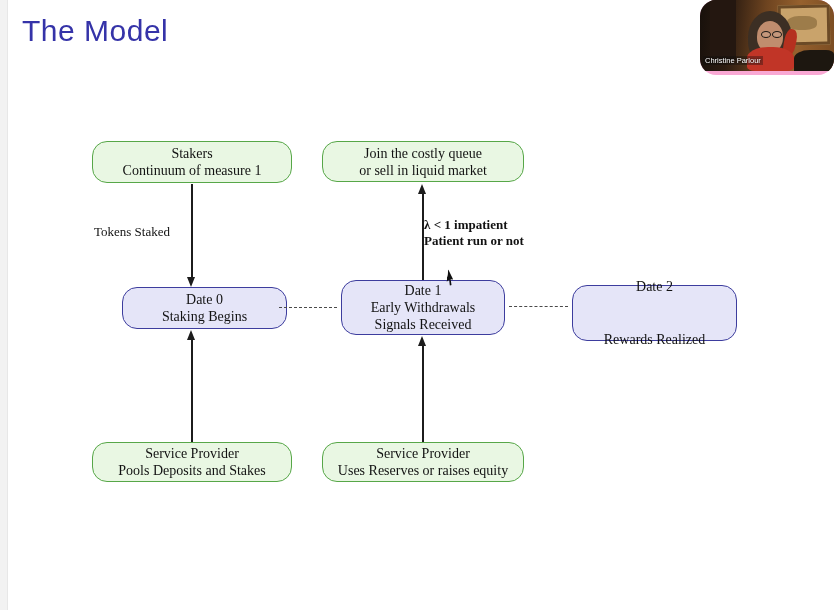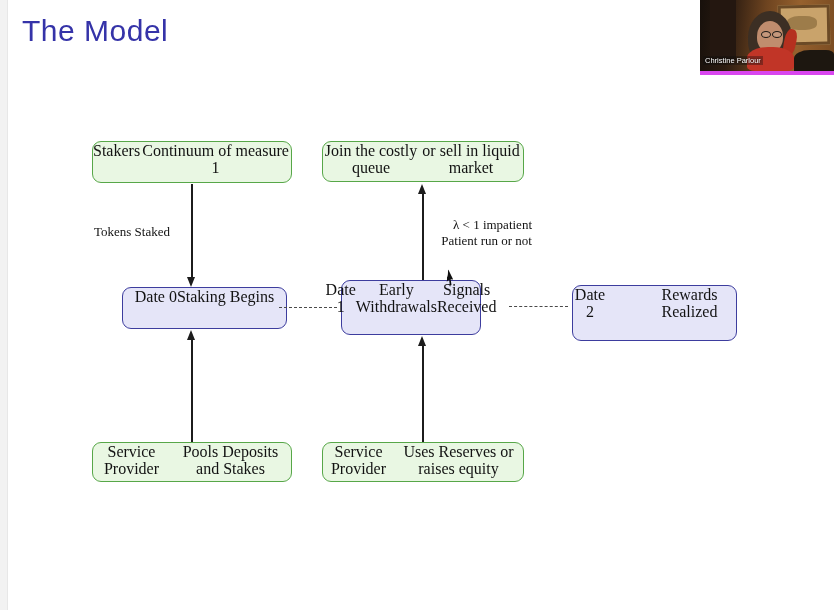--- a/index.html
+++ b/index.html
@@ -10,39 +10,39 @@
   .gutter {
     position:absolute; left:0; top:0; width:7px; height:610px;
     background:#f2f2f2; border-right:1px solid #e7e7e7;
   }
   .title {
     position:absolute; left:22px; top:14px;
     font-family:"Liberation Sans","DejaVu Sans",sans-serif;
     font-size:30px; color:#3533a8; letter-spacing:0.5px;
   }
   .box {
-    position:absolute; box-sizing:border-box; border-radius:9px;
-    display:flex; justify-content:center;
-    text-align:center; font-size:16px; line-height:17px; color:#121212;
+    position:absolute; box-sizing:border-box; border-radius:15px;
+    display:flex; flex-direction:column; justify-content:center;
+    text-align:center; font-size:14px; line-height:17px; color:#121212;
   }
   .box.green  { background:#e9f7e3; border:1.5px solid #57a748; }
   .box.purple { background:#e5e5f8; border:1.8px solid #3d3d9e; }
   .vline { position:absolute; width:1.6px; background:#1c1c1c; }
   .ah { position:absolute; width:0; height:0; }
   .ah-down { border-left:4.5px solid transparent; border-right:4.5px solid transparent; border-top:10px solid #1c1c1c; }
   .ah-up   { border-left:4.5px solid transparent; border-right:4.5px solid transparent; border-bottom:10px solid #1c1c1c; }
   .dash { position:absolute; height:0; border-top:1.6px dashed #4a4a4a; }
   .edge-label { position:absolute; font-size:13px; color:#121212; }
   .cursor {
     position:absolute; left:447px; top:270px; width:11px; height:16px; background:#111;
     clip-path:polygon(0 0, 0 80%, 22% 64%, 36% 100%, 50% 94%, 35% 60%, 58% 58%);
     transform:rotate(8deg);
   }
   
-  .webcam { position:absolute; left:700px; top:0; width:134px; height:75px; background:#d946ef; overflow:hidden; }
+  .webcam { position:absolute; left:700px; top:0; width:134px; height:75px; background:#f9a8d4; overflow:hidden;border-radius:16px; }
   .scene  { position:absolute; left:0; top:0; width:134px; height:71px;
             background:linear-gradient(95deg,#17100b 0%,#2c1c11 22%,#6e4420 48%,#96612e 72%,#7a4c22 100%); }
   .door   { position:absolute; left:10px; top:0; width:26px; height:60px; background:#241710; }
   .frame  { position:absolute; left:78px; top:5px; width:46px; height:34px; background:#c9a36b;
             border:3px solid #6b4a26; transform:rotate(-1deg); }
   .frame-art { position:absolute; left:6px; top:8px; width:30px; height:14px; background:#8a6b3c; border-radius:40%; opacity:.7; }
   .jacket { position:absolute; left:94px; top:50px; width:40px; height:21px; background:#1d1710; border-radius:40% 20% 0 0; }
   .hair   { position:absolute; left:48px; top:11px; width:44px; height:53px; background:#3c2f24; border-radius:50% 50% 42% 42%; }
   .face   { position:absolute; left:57px; top:21px; width:26px; height:31px; background:#c08d6e; border-radius:50% 50% 45% 45%; }
   .glasses{ position:absolute; left:58px; top:31px; width:26px; height:9px; display:flex; gap:1px; justify-content:center; }
@@ -70,21 +70,21 @@
   </div>
   <div class="box green" style="left:322px;top:141px;width:202px;height:41px;">
     <div>Join the costly queue</div>
     <div>or sell in liquid market</div>
   </div>
 
   <div class="box purple" style="left:122px;top:287px;width:165px;height:42px;">
     <div>Date 0</div>
     <div>Staking Begins</div>
   </div>
-  <div class="box purple" style="left:341px;top:280px;width:140px;height:55px;">
+  <div class="box purple" style="left:341px;top:280px;width:164px;height:55px;">
     <div>Date 1</div>
     <div>Early Withdrawals</div>
     <div>Signals Received</div>
   </div>
   <div class="box purple" style="left:572px;top:285px;width:165px;height:56px;gap:36px;">
     <div>Date 2</div>
     <div>Rewards Realized</div>
   </div>
 
   <div class="box green" style="left:92px;top:442px;width:200px;height:40px;">
@@ -105,21 +105,21 @@
   <div class="ah ah-up" style="left:187px;top:330px;"></div>
   <div class="vline" style="left:191px;top:339px;height:103px;"></div>
 
   <div class="ah ah-up" style="left:418px;top:336px;"></div>
   <div class="vline" style="left:422px;top:345px;height:97px;"></div>
 
   <div class="dash" style="left:279px;top:307px;width:58px;"></div>
   <div class="dash" style="left:509px;top:306px;width:59px;"></div>
 
   <div class="edge-label" style="left:94px;top:224px;width:92px;text-align:left;">Tokens Staked</div>
-  <div class="edge-label" style="left:424px;top:217px;width:108px;text-align:right;line-height:15.5px;">
+  <div class="edge-label" style="left:424px;top:217px;width:108px;text-align:left;line-height:15.5px;font-weight:bold;">
     <div>λ &lt; 1 impatient</div>
     <div>Patient run or not</div>
   </div>
 
   <div class="cursor"></div>
 
   <div class="webcam">
     <div class="scene">
       <div class="door"></div>
       <div class="frame">

